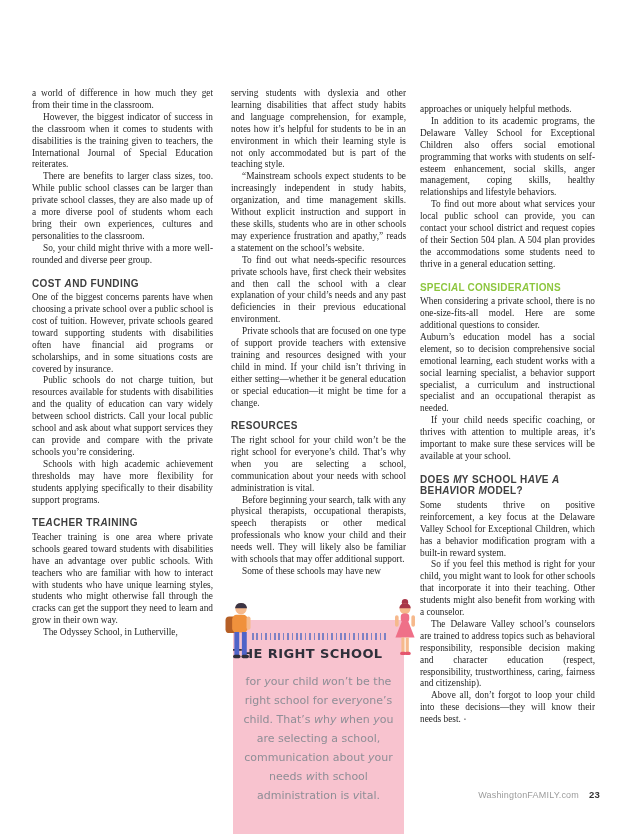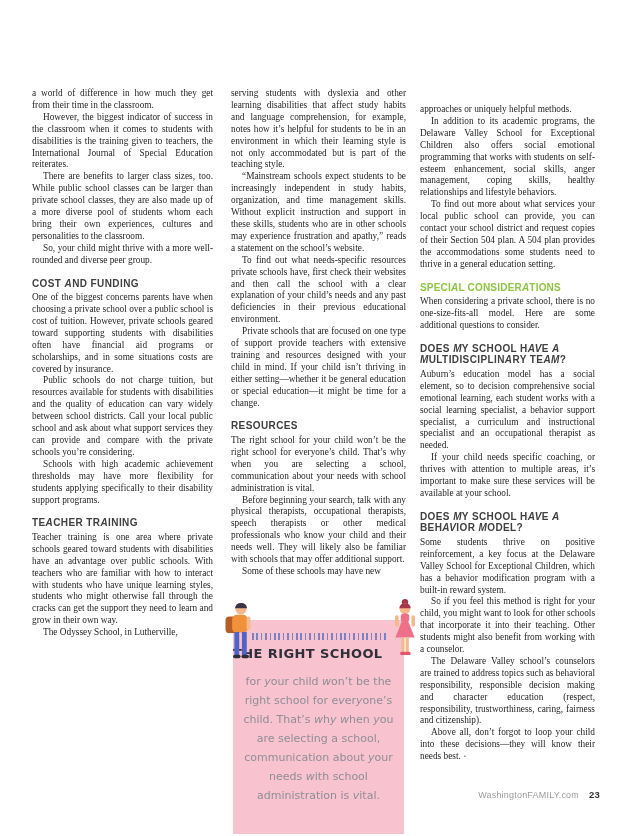--- a/index.html
+++ b/index.html
@@ -65,21 +65,20 @@
       <p class="body-p">The right school for your child won’t be the right school for everyone’s child. That’s why when you are selecting a school, communication about your needs with school administration is vital.</p>
       <p class="body-p indent">Before beginning your search, talk with any physical therapists, occupational therapists, speech therapists or other medical professionals who know your child and their needs well. They will likely also be familiar with schools that may offer additional support.</p>
       <p class="body-p indent">Some of these schools may have new</p>
     </div>
   <div class="col" id="col3">
       <p class="body-p">approaches or uniquely helpful methods.</p>
       <p class="body-p indent">In addition to its academic programs, the Delaware Valley School for Exceptional Children also offers social emotional programming that works with students on self-esteem enhancement, social skills, anger management, coping skills, healthy relationships and lifestyle behaviors.</p>
       <p class="body-p indent">To find out more about what services your local public school can provide, you can contact your school district and request copies of their Section 504 plan. A 504 plan provides the accommodations some students need to thrive in a general education setting.</p>
       <h3 class="col-h fancy-caps green">SPECI<em>A</em>L CONSIDER<em>A</em>TIONS</h3>
       <p class="body-p">When considering a private school, there is no one-size-fits-all model. Here are some additional questions to consider.</p>
-      <h3 class="col-h fancy-caps">DOES <em>M</em>Y SCHOOL H<em>A</em><em>V</em>E <em>A</em> <em>M</em>ULTIDISCIPLIN<em>A</em>RY TE<em>A</em><em>M</em>?</h3>
       <p class="body-p">Auburn’s education model has a social element, so to decision comprehensive social emotional learning, each student works with a social learning specialist, a behavior support specialist, a curriculum and instructional specialist and an occupational therapist as needed.</p>
       <p class="body-p indent">If your child needs specific coaching, or thrives with attention to multiple areas, it’s important to make sure these services will be available at your school.</p>
       <h3 class="col-h fancy-caps">DOES <em>M</em>Y SCHOOL H<em>A</em><em>V</em>E <em>A</em> BEH<em>A</em><em>V</em>IOR <em>M</em>ODEL?</h3>
       <p class="body-p">Some students thrive on positive reinforcement, a key focus at the Delaware Valley School for Exceptional Children, which has a behavior modification program with a built-in reward system.</p>
       <p class="body-p indent">So if you feel this method is right for your child, you might want to look for other schools that incorporate it into their teaching. Other students might also benefit from working with a counselor.</p>
       <p class="body-p indent">The Delaware Valley school’s counselors are trained to address topics such as behavioral responsibility, responsible decision making and character education (respect, responsibility, trustworthiness, caring, fairness and citizenship).</p>
       <p class="body-p indent">Above all, don’t forgot to loop your child into these decisions—they will know their needs best.<span class="endmark">▪</span></p>
     </div>
 
   <div id="callout">

